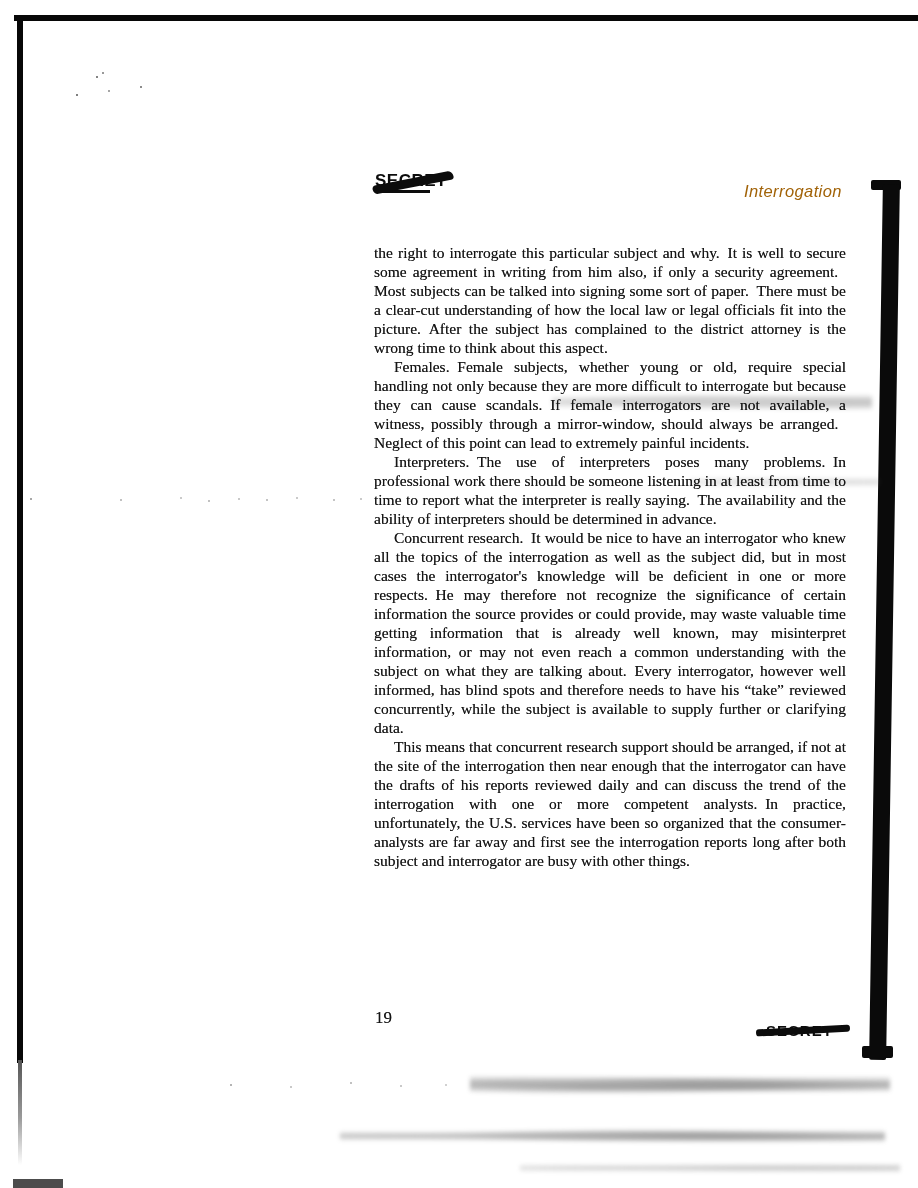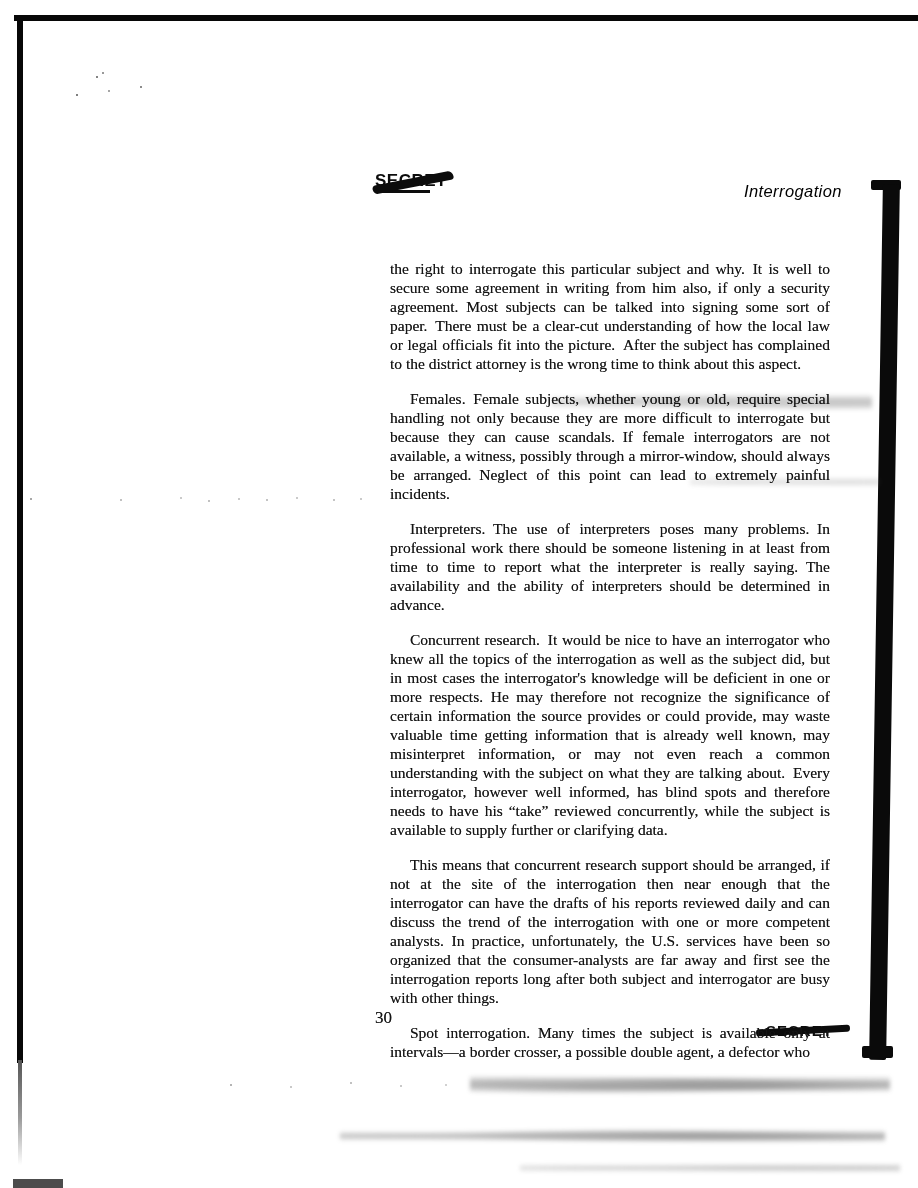--- a/index.html
+++ b/index.html
@@ -37,32 +37,32 @@
     background: #0c0c0c; transform: rotate(-11deg); border-radius: 4px 6px 3px 5px; }
 
   .stamp-bottom { left: 766px; top: 1022px; font-size: 15px; letter-spacing: 1px; }
   .stamp-bottom .strike { position: absolute; left: -10px; top: 5px; width: 94px; height: 7px;
     background: #0c0c0c; transform: rotate(-3deg); border-radius: 3px; }
 
   .running-head {
     position: absolute; left: 744px; top: 182px;
     font-family: "Liberation Sans", sans-serif;
     font-style: italic; font-weight: 500;
-    font-size: 16.5px; letter-spacing: 0.4px; color: #000000;
+    font-size: 16.5px; letter-spacing: 0.4px; color: #a16207;
   }
 
   
   .text-column {
     position: absolute; left: 374px; top: 243px; width: 472px;
     font-size: 15.5px; line-height: 19px;
     text-align: justify;
     text-shadow: 0 0 0.5px rgba(10,10,10,0.65);
     z-index: 2;
   }
-  .text-column p { margin: 16px; }
+  .text-column p { margin: 0; }
   .text-column p.indent { text-indent: 20px; }
   .text-column .it { }
 
   .page-number { position: absolute; left: 375px; top: 1008px; font-size: 17px; color: #141414;
     text-shadow: 0 0 0.5px rgba(10,10,10,0.6); }
 
   
   .smudge { position: absolute; filter: blur(2px); z-index: 1; }
   .smudge-females { left: 552px; top: 394px; width: 320px; height: 16px; opacity: 0.30;
     background: radial-gradient(ellipse at 15% 50%, #666 0%, rgba(120,120,120,0) 60%),
@@ -125,20 +125,19 @@
 <div class="specks specks-top"></div>
 <div class="specks specks-midrow"></div>
 <div class="specks specks-bottomrow"></div>
 
 <div class="text-column">
     <p class=""><span>the right to interrogate this particular subject and why. It is well to secure some agreement in writing from him also, if only a security agreement. Most subjects can be talked into signing some sort of paper. There must be a clear-cut understanding of how the local law or legal officials fit into the picture. After the subject has complained to the district attorney is the wrong time to think about this aspect.</span></p>
     <p class="indent"><span class="it">Females.</span><span> Female subjects, whether young or old, require special handling not only because they are more difficult to interrogate but because they can cause scandals. If female interrogators are not available, a witness, possibly through a mirror-window, should </span><span class="it">always</span><span> be arranged. Neglect of this point can lead to extremely painful incidents.</span></p>
     <p class="indent"><span class="it">Interpreters.</span><span> The use of interpreters poses many problems. In professional work there should be someone listening in at least from time to time to report what the interpreter is really saying. The availability and the ability of interpreters should be determined in advance.</span></p>
     <p class="indent"><span class="it">Concurrent research.</span><span> It would be nice to have an interrogator who knew all the topics of the interrogation as well as the subject did, but in most cases the interrogator's knowledge will be deficient in one or more respects. He may therefore not recognize the significance of certain information the source provides or could provide, may waste valuable time getting information that is already well known, may misinterpret information, or may not even reach a common understanding with the subject on what they are talking about. Every interrogator, however well informed, has blind spots and therefore needs to have his “take” reviewed concurrently, while the subject is available to supply further or clarifying data.</span></p>
     <p class="indent"><span>This means that concurrent research support should be arranged, if not at the site of the interrogation then near enough that the interrogator can have the drafts of his reports reviewed daily and can discuss the trend of the interrogation with one or more competent analysts. In practice, unfortunately, the U.S. services have been so organized that the consumer-analysts are far away and first see the interrogation reports long after both subject and interrogator are busy with other things.</span></p>
-    <p class="indent"><span class="it">Spot interrogation.</span><span> Many times the subject is available only at intervals—a border crosser, a possible double agent, a defector who</span></p>
   </div>
 
-<div class="page-number">30</div>
+<div class="page-number">19</div>
 <div class="stamp stamp-bottom">
   <span>SECRET</span>
   <span class="strike"></span>
 </div>
 
 </body></html>

